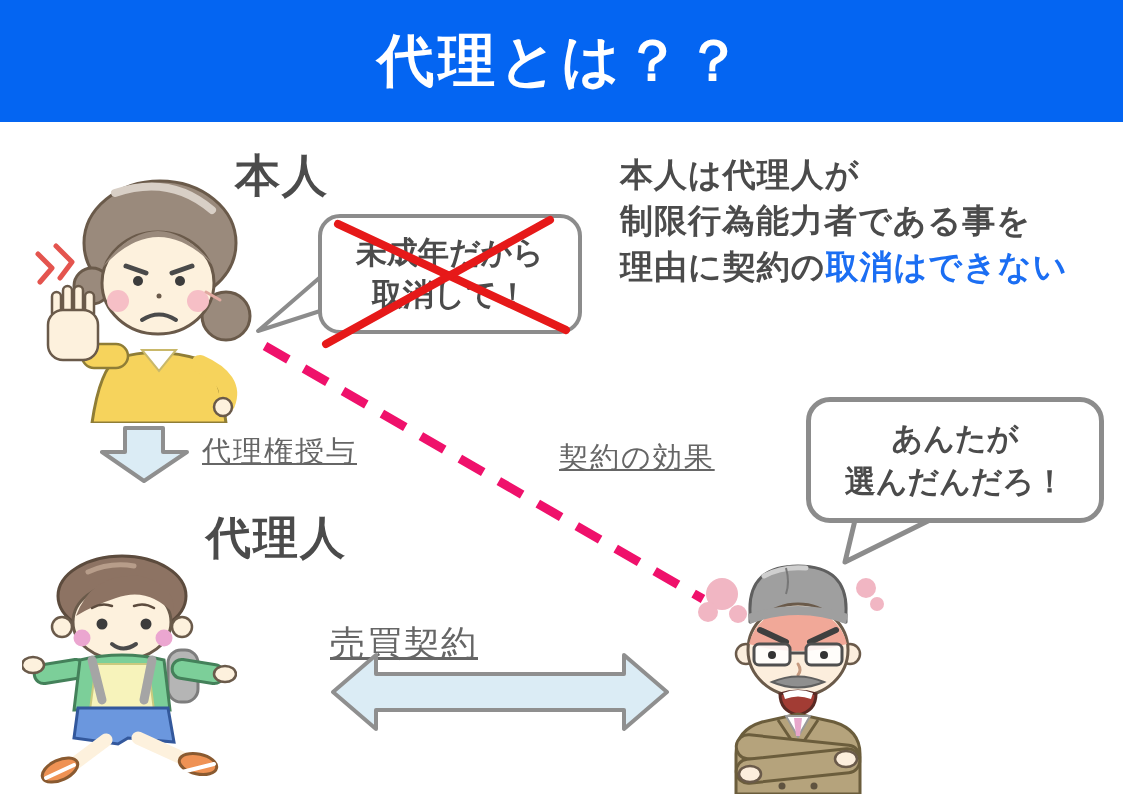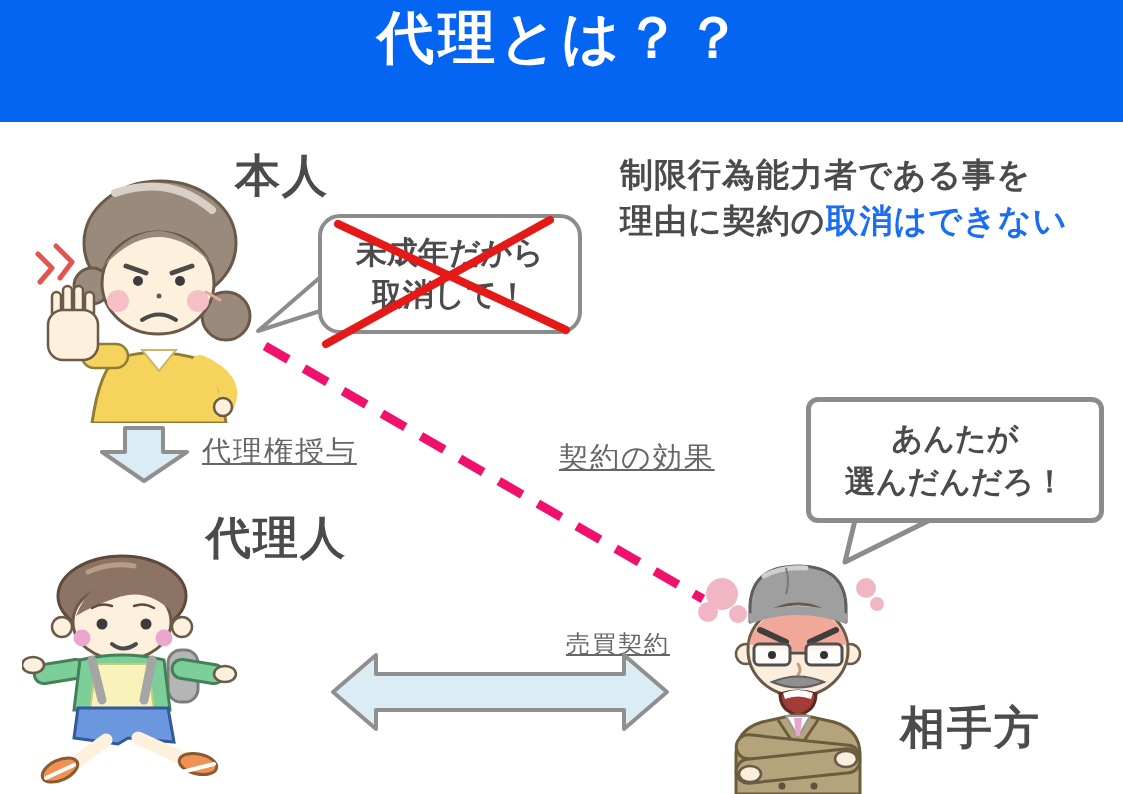--- a/index.html
+++ b/index.html
@@ -6,35 +6,35 @@
     --header-blue:#0465f2; --accent-blue:#1b6ef3; --text-dark:#4b4b4b;
     --text-gray:#666666; --pink:#ef116b; --red:#e61919;
     --arrow-fill:#dbecf5; --arrow-stroke:#8f8f8f; --bubble-border:#8c8c8c;
   }
   *{margin:0;padding:0;box-sizing:border-box;}
   html,body{background:#fff;}
   body{font-family:"Liberation Sans","DejaVu Sans",sans-serif;}
   .stage{position:relative;width:1123px;height:794px;background:#fff;overflow:hidden;}
 
   .header{position:absolute;left:0;top:0;width:1123px;height:122px;background:var(--header-blue);
-    display:flex;align-items:flex-start;justify-content:center;}
+    display:flex;align-items:center;justify-content:center;}
   .title{color:#fff;font-size:57px;font-weight:700;letter-spacing:4px;}
 
   .name-label{position:absolute;color:var(--text-dark);font-weight:700;font-size:45px;letter-spacing:2px;}
   .small-label{position:absolute;color:var(--text-gray);font-size:29px;letter-spacing:2px;text-decoration:underline;}
 
   .explain{position:absolute;left:620px;top:152px;width:480px;color:var(--text-dark);
     font-size:33px;font-weight:700;line-height:46px;letter-spacing:1px;}
   .explain .hl{color:var(--accent-blue);}
 
   .bubble{position:absolute;background:#fff;border:4px solid var(--bubble-border);
     display:flex;flex-direction:column;align-items:center;justify-content:center;
     color:var(--text-dark);font-weight:700;text-align:center;}
   .bubble1{left:318px;top:214px;width:264px;height:120px;border-radius:22px;font-size:31px;line-height:42px;}
-  .bubble2{left:806px;top:397px;width:298px;height:126px;border-radius:12px;border-width:5px;font-size:31px;line-height:43px;}
+  .bubble2{left:806px;top:397px;width:298px;height:126px;border-radius:24px;border-width:5px;font-size:31px;line-height:43px;}
 
   .minor-note{position:absolute;left:190px;top:566px;font-size:31px;font-weight:700;color:var(--text-dark);letter-spacing:1px;}
   .minor-note .hl{color:var(--accent-blue);}
 
   svg{display:block;}
   .abs{position:absolute;}
   .overlay{position:absolute;left:0;top:0;pointer-events:none;}
 </style>
 </head>
 <body>
@@ -89,20 +89,21 @@
   <div class="bubble bubble1">
     <div>未成年だから</div>
     <div>取消して！</div>
   </div>
   <svg class="overlay" width="1123" height="794" viewBox="0 0 1123 794">
     <line x1="338" y1="224" x2="566" y2="330" stroke="var(--red)" stroke-width="8" stroke-linecap="round"></line>
     <line x1="550" y1="220" x2="326" y2="344" stroke="var(--red)" stroke-width="8" stroke-linecap="round"></line>
   </svg>
 
   <div class="explain">
+    <div>本人は代理人が</div>
     <div>制限行為能力者である事を</div>
     <div><span>理由に契約の</span><span class="hl">取消はできない</span></div>
   </div>
 
   <svg class="abs" style="left:100px;top:426px;" width="90" height="58" viewBox="0 0 90 58">
     <polygon points="25,2 63,2 63,26 87,26 44,55 2,26 25,26" fill="var(--arrow-fill)" stroke="var(--arrow-stroke)" stroke-width="4" stroke-linejoin="round"></polygon>
   </svg>
   <div class="small-label" style="left:202px;top:432px;">代理権授与</div>
 
   <div class="name-label" style="left:200px;top:508px;margin-left:6px;">代理人</div>
@@ -198,20 +199,19 @@
     <path d="M80,162 L96,186 M120,162 L104,186" stroke="#6b5d3c" stroke-width="3" fill="none"></path>
 
     <rect x="38" y="182" width="124" height="24" rx="12" fill="#b5a37c" stroke="#6b5d3c" stroke-width="3" transform="rotate(6 100 194)"></rect>
     <rect x="38" y="196" width="124" height="24" rx="12" fill="#b5a37c" stroke="#6b5d3c" stroke-width="3" transform="rotate(-6 100 208)"></rect>
     <ellipse cx="52" cy="216" rx="11" ry="8" fill="#fceedd" stroke="#6a5a4a" stroke-width="2.5"></ellipse>
     <ellipse cx="148" cy="201" rx="11" ry="8" fill="#fceedd" stroke="#6a5a4a" stroke-width="2.5"></ellipse>
     <circle cx="84" cy="228" r="3.5" fill="#5f5340"></circle>
       <circle cx="116" cy="228" r="3.5" fill="#5f5340"></circle>
   </svg>
 
-  <div class="name-label" style="left:900px;top:698px;">相手方</div>
-
-  <div class="small-label" style="left:330px;top:620px;width:340px;text-align:right;font-size:24px;margin-top:8px;">売買契約</div>
+
+  <div class="small-label" style="left:330px;top:620px;width:340px;text-align:left;font-size:35px;">売買契約</div>
   <svg class="abs" style="left:330px;top:652px;" width="340" height="80" viewBox="0 0 340 80">
     <polygon points="3,40 46,3 46,22 294,22 294,3 337,40 294,77 294,58 46,58 46,77" fill="var(--arrow-fill)" stroke="var(--arrow-stroke)" stroke-width="4" stroke-linejoin="round"></polygon>
   </svg>
 
 </div>
 
 </body></html>

